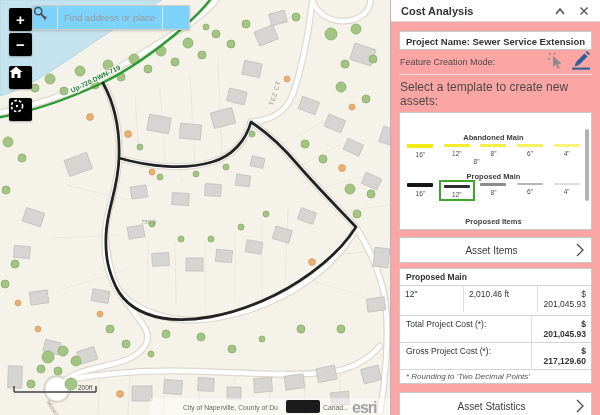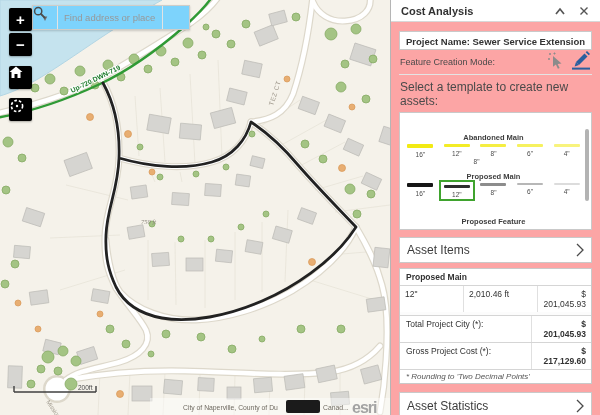--- a/index.html
+++ b/index.html
@@ -47,21 +47,21 @@
   .ab .o1 .sw{height:3.5px;} .ab .o2 .sw{opacity:.92;} .ab .o3 .sw{opacity:.8;} .ab .o4 .sw{opacity:.68;} .ab .o5 .sw{opacity:.55;}
   .tpl-extra{height:12px;text-align:center;font-size:6.5px;color:#4a4a4a;transform:translateX(-17px);}
   .pm{height:32px;}
   .pm .selwrap{display:flex;flex-direction:column;align-items:center;border:2px solid #3fa32e;
       padding:3px 3px 1px;margin-top:-3px;}
   .pm .sw{width:26px;}
   .sw.k16{height:4px;background:#161616;} .sw.k12{height:3.5px;background:#2e2e2e;}
   .sw.k8{height:3px;background:#8c8c8c;} .sw.k6{height:2.5px;background:#b7b7b7;} .sw.k4{height:2px;background:#dcdcdc;}
   .tplscroll{position:absolute;right:2px;top:16px;width:4px;height:72px;background:#b3b3b3;border-radius:2px;}
   .secrow{margin-top:7px;height:26px;display:flex;align-items:center;padding:0 7px;cursor:pointer;}
-  .secrow .slbl{flex:1;font-size:12px;color:#3c3c3c;}
+  .secrow .slbl{flex:1;font-size:10px;color:#3c3c3c;text-align:center;}
   .costcard{margin-top:5px;}
   .costcard .grphead{font-size:8.5px;font-weight:bold;padding:3px 6px;border-bottom:1px solid #d5d5d5;}
   .cgrid{display:grid;grid-template-columns:64px 74px 1fr;font-size:8.5px;}
   .cgrid > div{padding:3px 5px;border-right:1px solid #e0e0e0;}
   .cgrid > div:last-child{border-right:0;text-align:right;}
   .spacer{height:3px;background:#fcfcfc;border-left:1px solid #c9c9c9;border-right:1px solid #c9c9c9;margin:0 -1px;}
   .trow{display:grid;grid-template-columns:1fr 59px;font-size:8.5px;border-top:1px solid #d5d5d5;}
   .trow:first-child{border-top:0;}
   .trow .tl{padding:3px 6px;border-right:1px solid #e0e0e0;}
   .trow .tv{padding:3px 5px;text-align:right;font-weight:bold;}
@@ -408,41 +408,41 @@
             </div>
           <div class="tpl-item">
               <div class="sw k6"></div>
               <div class="swlbl">6"</div>
             </div>
           <div class="tpl-item">
               <div class="sw k4"></div>
               <div class="swlbl">4"</div>
             </div>
         </div>
-        <div class="tpl-title">Proposed Feature</div>
+        <div class="tpl-title">Proposed Items</div>
         <div class="tplscroll"></div>
       </div>
 
       <div class="card secrow">
         <div class="slbl">Asset Items</div>
         <svg class="chev" width="8" height="14" viewBox="0 0 8 14">
           <polyline points="1,1 7,7 1,13" fill="none" stroke="#4a4a4a" stroke-width="1.3"></polyline>
         </svg>
       </div>
 
       <div class="card costcard">
         <div class="grphead">Proposed Main</div>
         <div class="cgrid">
           <div>12"</div>
           <div>2,010.46 ft</div>
           <div>$ 201,045.93</div>
         </div>
         <div class="spacer"></div>
         <div class="trow">
-          <div class="tl">Total Project City (*):</div>
+          <div class="tl">Total Project Cost (*):</div>
           <div class="tv">$ 201,045.93</div>
         </div>
         <div class="trow">
           <div class="tl">Gross Project Cost (*):</div>
           <div class="tv">$ 217,129.60</div>
         </div>
         <div class="footnote">* Rounding to 'Two Decimal Points'</div>
       </div>
 
       <div class="card stack">

